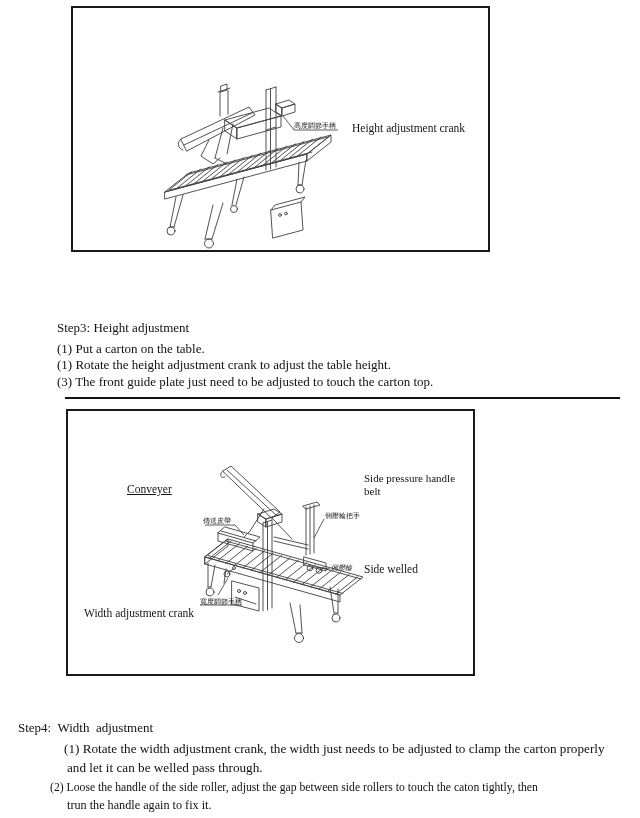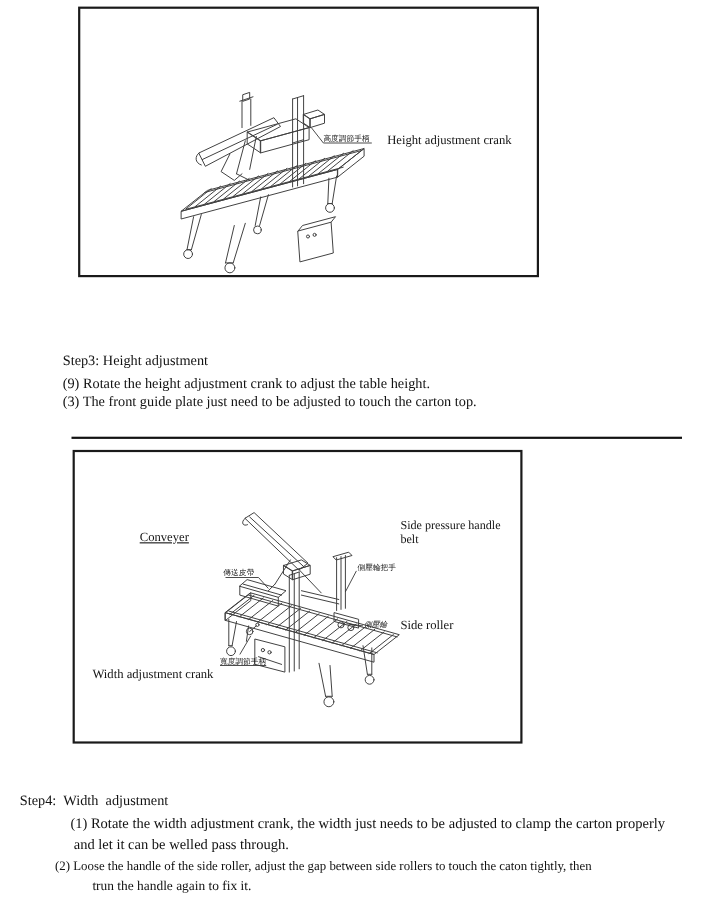--- a/index.html
+++ b/index.html
@@ -24,21 +24,21 @@
   }
   #step3{
     position:absolute;left:57px;top:320px;font-size:13px;line-height:16.5px;
   }
   #step3 .t{margin-bottom:4px;}
   .abs{position:absolute;white-space:pre-wrap;}
   #s4-title{left:18px;top:720px;font-size:13px;}
   #s4-i1l1{left:64px;top:741px;font-size:13.2px;}
   #s4-i1l2{left:67px;top:760px;font-size:13.2px;}
   #s4-i2l1{left:50px;top:781px;font-size:11.7px;}
-  #s4-i2l2{left:84px;top:798px;font-size:12.2px;font-family:Liberation Serif, serif;}
+  #s4-i2l2{left:67px;top:798px;font-size:12.2px;font-family:Liberation Serif, serif;}
   .draw{stroke:#404040;stroke-width:0.9;fill:none;stroke-linecap:round;stroke-linejoin:round;}
   .leader{stroke:#333;stroke-width:0.8;fill:none;}
 </style>
 </head>
 <body>
 
 <div id="fig1" class="figbox">
   <svg width="415" height="242" viewBox="0 0 415 242">
 
     <g class="draw">
@@ -86,21 +86,22 @@
     </g>
 
     <path class="leader" d="M265,122 L221,122 L210,108"></path>
   </svg>
   <div class="lbl lbl-cn" style="left:221px;top:113px;">高度調節手柄</div>
   <div class="lbl lbl-en" style="left:279px;top:114px;">Height adjustment crank</div>
 </div>
 
 <div id="step3">
   <div class="t">Step3: Height adjustment</div>
-  <div>(9) Rotate the height adjustment crank to adjust the table height.</div>
+  <div>(1) Put a carton on the table.</div>
+  <div>(1) Rotate the height adjustment crank to adjust the table height.</div>
   <div>(3) The front guide plate just need to be adjusted to touch the carton top.</div>
 </div>
 
 <div id="divider"></div>
 
 <div id="fig2" class="figbox">
   <svg width="405" height="263" viewBox="0 0 405 263">
 
     <g class="draw">
       <path d="M137,146 L272,184 L295,166 L160,128 Z"></path>
@@ -160,21 +161,21 @@
       <path class="leader" d="M256,108 L246,127"></path>
       <path class="leader" d="M262,158 L247,156"></path>
       <path class="leader" d="M132,194 L174,194 M150,184 L160,167"></path>
     </g>
   </svg>
   <div class="lbl lbl-en" style="left:59px;top:72px;text-decoration:underline;">Conveyer</div>
   <div class="lbl lbl-en lbl-wrap" style="left:296px;top:61px;width:104px;font-size:11px;">Side pressure handle belt</div>
   <div class="lbl lbl-cn" style="left:135px;top:105px;">傳送皮帶</div>
   <div class="lbl lbl-cn" style="left:257px;top:100px;">側壓輪把手</div>
   <div class="lbl lbl-cn" style="left:263px;top:152px;font-style:italic;">側壓輪</div>
-  <div class="lbl lbl-en" style="left:296px;top:152px;">Side roller</div>
+  <div class="lbl lbl-en" style="left:296px;top:152px;">Side welled</div>
   <div class="lbl lbl-cn" style="left:132px;top:186px;">寬度調節手柄</div>
   <div class="lbl lbl-en" style="left:16px;top:196px;">Width adjustment crank</div>
 </div>
 
 <div class="abs" id="s4-title">Step4:  Width  adjustment</div>
 <div class="abs" id="s4-i1l1">(1) Rotate the width adjustment crank, the width just needs to be adjusted to clamp the carton properly</div>
 <div class="abs" id="s4-i1l2">and let it can be welled pass through.</div>
 <div class="abs" id="s4-i2l1">(2) Loose the handle of the side roller, adjust the gap between side rollers to touch the caton tightly, then</div>
 <div class="abs" id="s4-i2l2">trun the handle again to fix it.</div>
 

